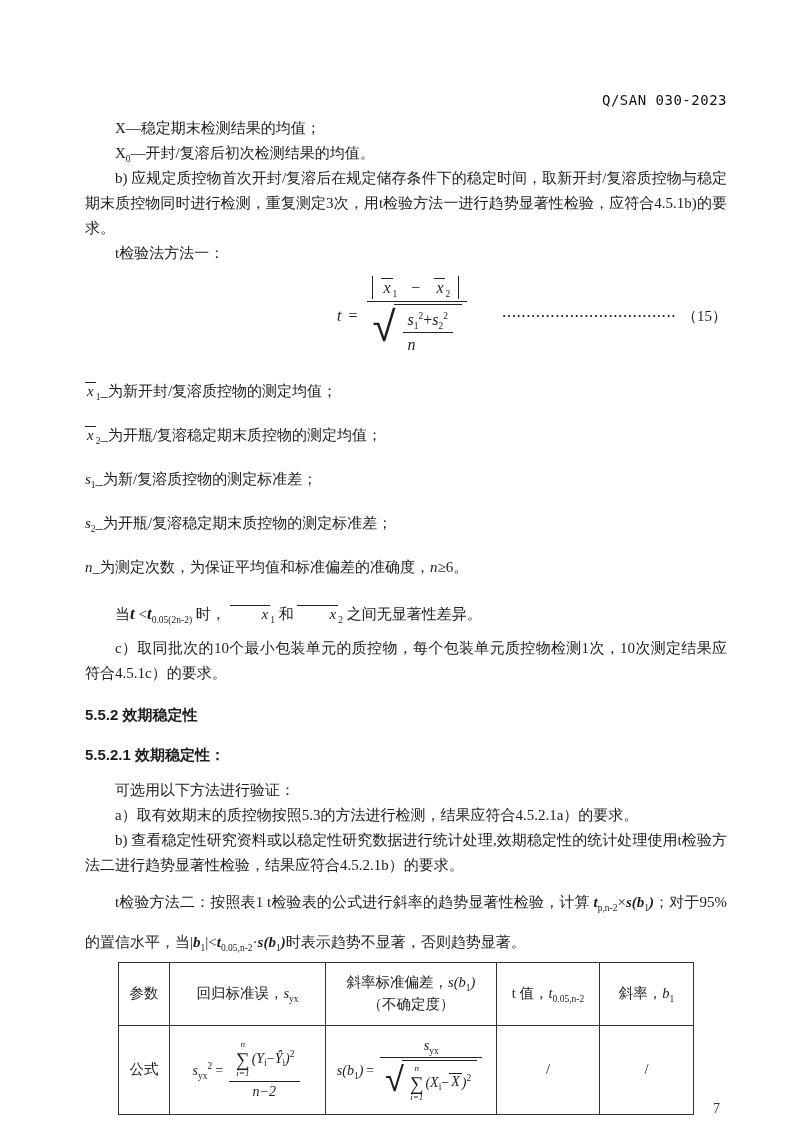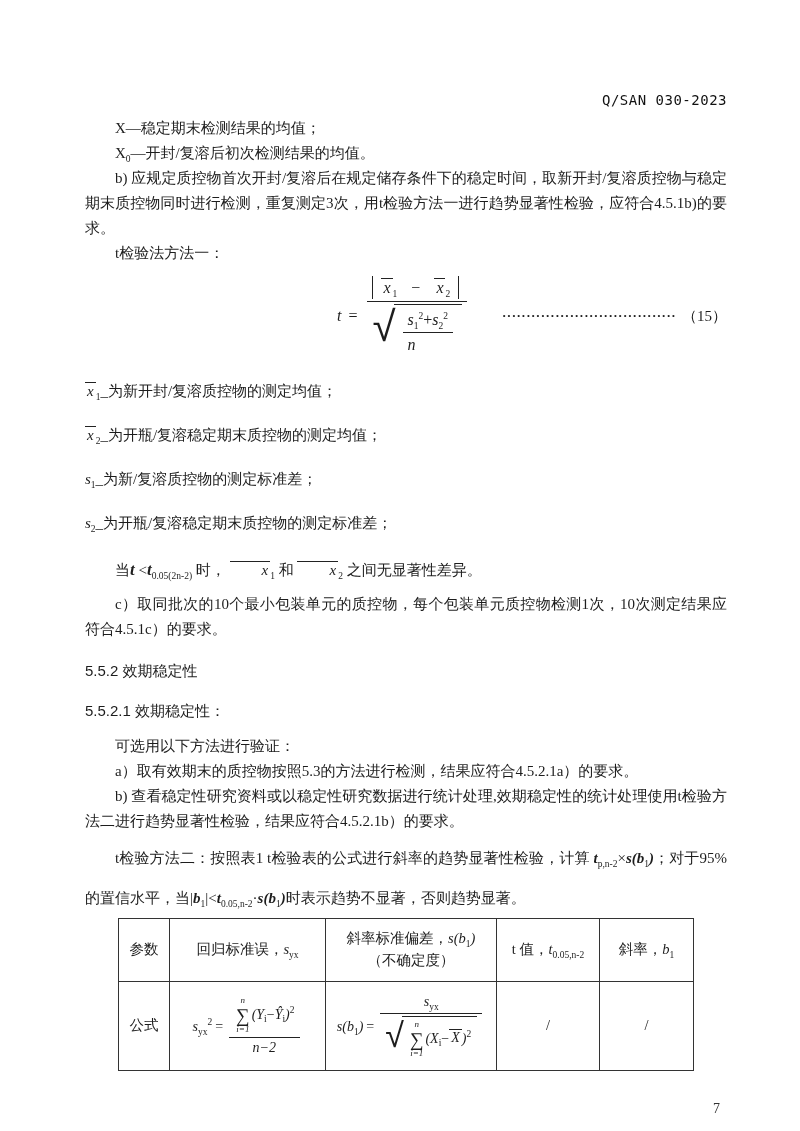--- a/index.html
+++ b/index.html
@@ -37,21 +37,21 @@
   .formula15-row{display:flex;align-items:center;margin:8px 0 16px 0;}
   .f15{display:inline-flex;align-items:center;gap:7px;margin-left:252px;font-size:16px;}
   .f15 .rad{font-size:42px;line-height:46px;}
   .dots{margin-left:auto;font-weight:bold;letter-spacing:.5px;font-size:13px;white-space:nowrap;overflow:hidden;max-width:175px;}
   .eqno{margin-left:5px;}
   
   .defline{margin:22px 0;line-height:22px;font-size:15px;}
   
   .whenline{margin:26px 0 12px;text-indent:2em;}
   .when-t{font-weight:bold;font-style:italic;font-size:17px;}
-  .h1{font-weight:normal;font-family:"Liberation Sans","DejaVu Sans",sans-serif;font-size:15px;margin:18px 0 12px;line-height:22px;}
+  .h1{font-weight:bold;font-family:"Liberation Sans","DejaVu Sans",sans-serif;font-size:15px;margin:18px 0 12px;line-height:22px;}
   .method2{line-height:40px;text-align:justify;text-indent:2em;margin-top:4px;font-size:15px;}
   .m2f{white-space:nowrap;}
   
   .tbl-title{text-align:center;margin:8px 0 5px;font-size:15px;}
   table.ttest{border-collapse:collapse;margin:0 auto;table-layout:fixed;width:522px;}
   table.ttest td{border:1.5px solid #333;text-align:center;vertical-align:middle;padding:4px 5px;font-size:14.5px;line-height:1.5;}
   td.c1{width:40px;}td.c2{width:145px;}td.c3{width:160px;}td.c4{width:92px;}td.c5{width:83px;}
   tr.hdr td{height:54px;}
   tr.frm td{height:80px;}
   .cellformula{display:inline-flex;align-items:center;gap:3px;font-size:14px;}
@@ -100,20 +100,21 @@
         </span>
       </span>
       <span class="dots">········································</span>
       <span class="eqno">（15）</span>
     </div>
 
     <p class="defline"><span class="ol"><span class="it">x</span></span><sub>1</sub><span>_为新开封/复溶质控物的测定均值；</span></p>
     <p class="defline"><span class="ol"><span class="it">x</span></span><sub>2</sub><span>_为开瓶/复溶稳定期末质控物的测定均值；</span></p>
     <p class="defline"><span class="it">s</span><sub>1</sub><span>_为新/复溶质控物的测定标准差；</span></p>
     <p class="defline"><span class="it">s</span><sub>2</sub><span>_为开瓶/复溶稳定期末质控物的测定标准差；</span></p>
+    <p class="defline"><span class="it">n</span><span>_为测定次数，为保证平均值和标准偏差的准确度，</span><span class="it">n</span><span>≥6。</span></p>
 
     <p class="whenline"><span>当</span><span class="when-t">t</span> <span>&lt;</span><span class="when-t">t</span><sub>0.05(2n-2)</sub> <span>时，</span> <span><span class="ol"><span class="it">x</span></span><sub>1</sub></span> <span>和</span> <span><span class="ol"><span class="it">x</span></span><sub>2</sub></span> <span>之间无显著性差异。</span></p>
 
     <p class="para">c）取同批次的10个最小包装单元的质控物，每个包装单元质控物检测1次，10次测定结果应符合4.5.1c）的要求。</p>
 
     <p class="h1">5.5.2 效期稳定性</p>
     <p class="h1">5.5.2.1 效期稳定性：</p>
 
     <p class="line ind">可选用以下方法进行验证：</p>
     <p class="para">a）取有效期末的质控物按照5.3的方法进行检测，结果应符合4.5.2.1a）的要求。</p>

